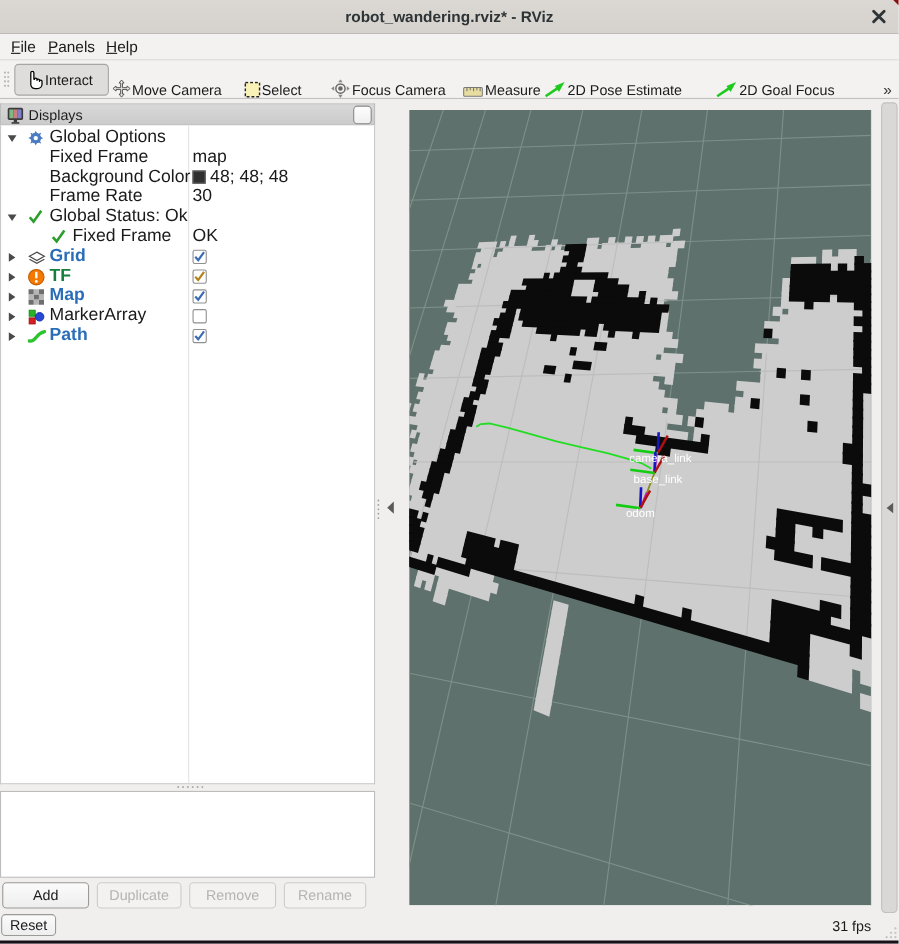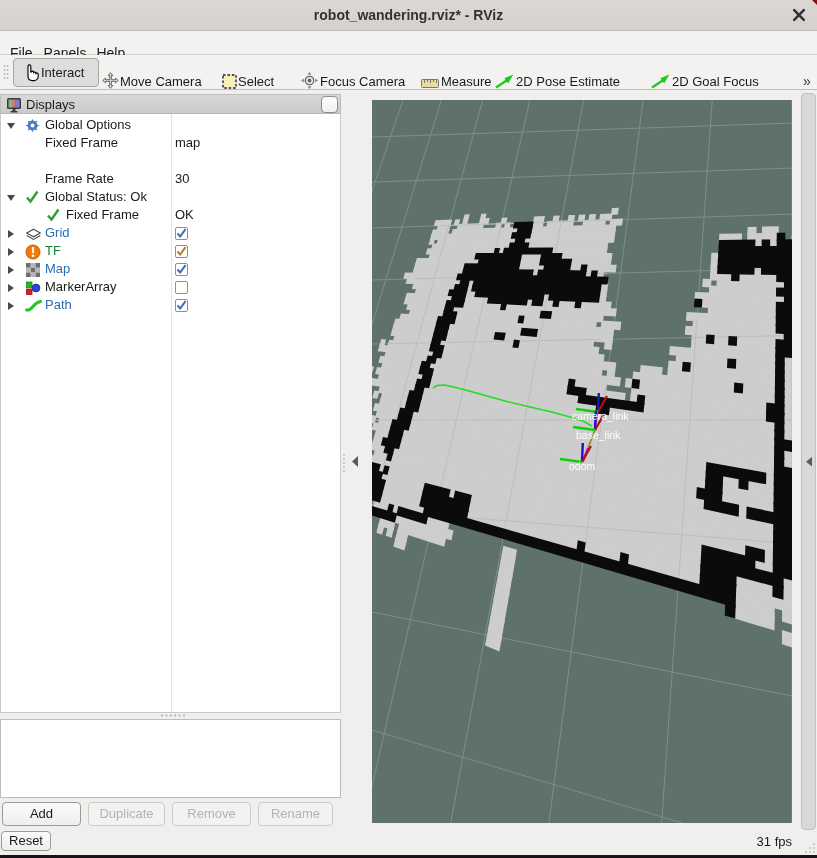--- a/index.html
+++ b/index.html
@@ -1,37 +1,37 @@
 <!DOCTYPE html>
 <html><head><meta charset="utf-8"><style>
 *{margin:0;padding:0;box-sizing:border-box}
 body{width:817px;height:858px;font-family:"Liberation Sans",sans-serif;background:#f0efee;position:relative;overflow:hidden}
 .titlebar{position:absolute;left:0;top:0;width:817px;height:31px;background:linear-gradient(#dbd7d3,#d5d1cd);border-bottom:1px solid #bebab6;text-align:center}
 .titlebar .t{font-size:14px;font-weight:bold;color:#2e3436;line-height:30px}
 .close{position:absolute;right:11px;top:8px;width:14px;height:14px}
 .menubar{position:absolute;left:0;top:31px;width:817px;height:24px;background:#f3f2f1;border-bottom:1px solid #d6d4d2;font-size:14px;color:#1a1a1a}
-.menubar span{display:inline-block;margin-left:10px;margin-top:14px}
+.menubar span{display:inline-block;margin-left:10px;margin-top:3px}
 .menubar u{text-decoration:underline}
 .toolbar{position:absolute;left:0;top:55px;width:817px;height:35px;background:#f3f2f1;border-bottom:1px solid #c2c0be;font-size:13px;color:#1a1a1a}
 .tb{position:absolute;top:0;height:34px;display:flex;align-items:flex-end}
 .tbtn{position:absolute;left:13px;top:3px;width:86px;height:29px;background:#dedddb;border:1px solid #a8a6a3;border-radius:4px;display:flex;align-items:center;padding-left:6px}
 .panel{position:absolute;left:0;top:94px;width:341px;}
 .phead{height:20px;background:linear-gradient(#d8d8d8,#cbcbcb);border:1px solid #bdbdbd;border-bottom:1px solid #b5b5b5;position:relative}
 .phead .txt{position:absolute;left:25px;top:2px;font-size:13px;color:#1c1c1c}
 .pfloat{position:absolute;right:2px;top:1px;width:17px;height:17px;background:linear-gradient(#fdfdfd,#f0f0f0);border:1px solid #8f8f8f;border-radius:4px}
 .tree{position:absolute;left:0;top:20px;width:341px;height:599px;background:#fff;border-left:1px solid #c9c9c9;border-right:1px solid #c9c9c9;border-bottom:1px solid #c9c9c9;overflow:hidden}
 .coldiv{position:absolute;left:170px;top:0;width:1px;height:599px;background:#e4e4e4}
-.row{position:absolute;left:0;width:341px;height:18px;font-size:13px;color:#1a1a1a;line-height:18px}
+.row{position:absolute;left:0;width:341px;height:18px;font-size:16px;color:#1a1a1a;line-height:18px}
 .row .lbl{position:absolute;left:44px;top:0;white-space:nowrap}
 .row .val{position:absolute;left:174px;top:0;white-space:nowrap}
 .row .ico{position:absolute;left:24px;top:2px;width:15px;height:15px}
 .arrow-r{position:absolute;left:7px;top:6px;width:0;height:0;border-left:6px solid #4a4a4a;border-top:4px solid transparent;border-bottom:4px solid transparent}
 .arrow-d{position:absolute;left:6px;top:7px;width:0;height:0;border-top:6px solid #4a4a4a;border-left:4px solid transparent;border-right:4px solid transparent}
 .cb{position:absolute;left:174px;top:2.5px;width:13px;height:13px;border:1px solid #8f8f8f;border-radius:2px;background:#fff}
-.bold{font-weight:normal}
+.bold{font-weight:bold}
 .blue{color:#2a6cb8}
 .orange{color:#15803d}
 .helpbox{position:absolute;left:0;top:625px;width:341px;height:79px;background:#fff;border:1px solid #bdbdbd}
 .btn{position:absolute;height:24px;border:1px solid #9c9a97;border-radius:4px;background:linear-gradient(#fbfbfb,#eeeeee);font-size:13px;color:#1a1a1a;text-align:center;line-height:22px}
 .btn.dis{border-color:#cccbc9;color:#b4b3b1;background:#f3f2f1}
 .statusbar{position:absolute;left:0;top:831px;width:817px;height:24px;background:#f0efee}
 .fps{position:absolute;right:25px;top:3px;font-size:13px;color:#1a1a1a}
 .bottomband{position:absolute;left:0;top:855px;width:817px;height:3px;background:#191019}
 .rstrip{position:absolute;left:801px;top:93px;width:15px;height:737px;background:#d9d8d7;border:1px solid #c1c0bf;border-radius:4px}
 svg text{font-family:"Liberation Sans",sans-serif}
@@ -149,20 +149,24 @@
             <path d="M8 1 L9.2 3.2 A5 5 0 0 1 10.8 3.8 L13 2.8 L13.2 3 L12.2 5.2 A5 5 0 0 1 12.8 6.8 L15 8 L15 8.2 L12.8 9.2 A5 5 0 0 1 12.2 10.8 L13.2 13 L13 13.2 L10.8 12.2 A5 5 0 0 1 9.2 12.8 L8 15 L7.8 15 L6.8 12.8 A5 5 0 0 1 5.2 12.2 L3 13.2 L2.8 13 L3.8 10.8 A5 5 0 0 1 3.2 9.2 L1 8 L1 7.8 L3.2 6.8 A5 5 0 0 1 3.8 5.2 L2.8 3 L3 2.8 L5.2 3.8 A5 5 0 0 1 6.8 3.2 Z" fill="#4a7cc2"></path>
             <circle cx="8" cy="8" r="5" fill="#4a7cc2"></circle>
             <circle cx="8" cy="8" r="2.1" fill="#ffffff"></circle>
           </svg></span>
         <span class="lbl">Global Options</span>
         <span class="val">&nbsp;</span>
       </div>
  <div class="row" style="top:20px">
         <span class="lbl">Fixed Frame</span>
         <span class="val">map</span>
+      </div>
+ <div class="row" style="top:38px">
+        <span class="lbl">Background Color</span>
+        <span class="val"><span style="display:inline-block;width:12px;height:12px;background:#303030;border:1px solid #666;vertical-align:-2px;margin-right:4px"></span>48; 48; 48</span>
       </div>
  <div class="row" style="top:56px">
         <span class="lbl">Frame Rate</span>
         <span class="val">30</span>
       </div>
  <div class="row" style="top:74px">
         <div class="arrow-d"></div>
         <span class="ico"><svg width="15" height="14" viewBox="0 0 15 14">
             <path d="M2 7.5 L5.5 11.5 L12.5 1.5" fill="none" stroke="#2d9e2d" stroke-width="2.4"></path>
           </svg></span>

